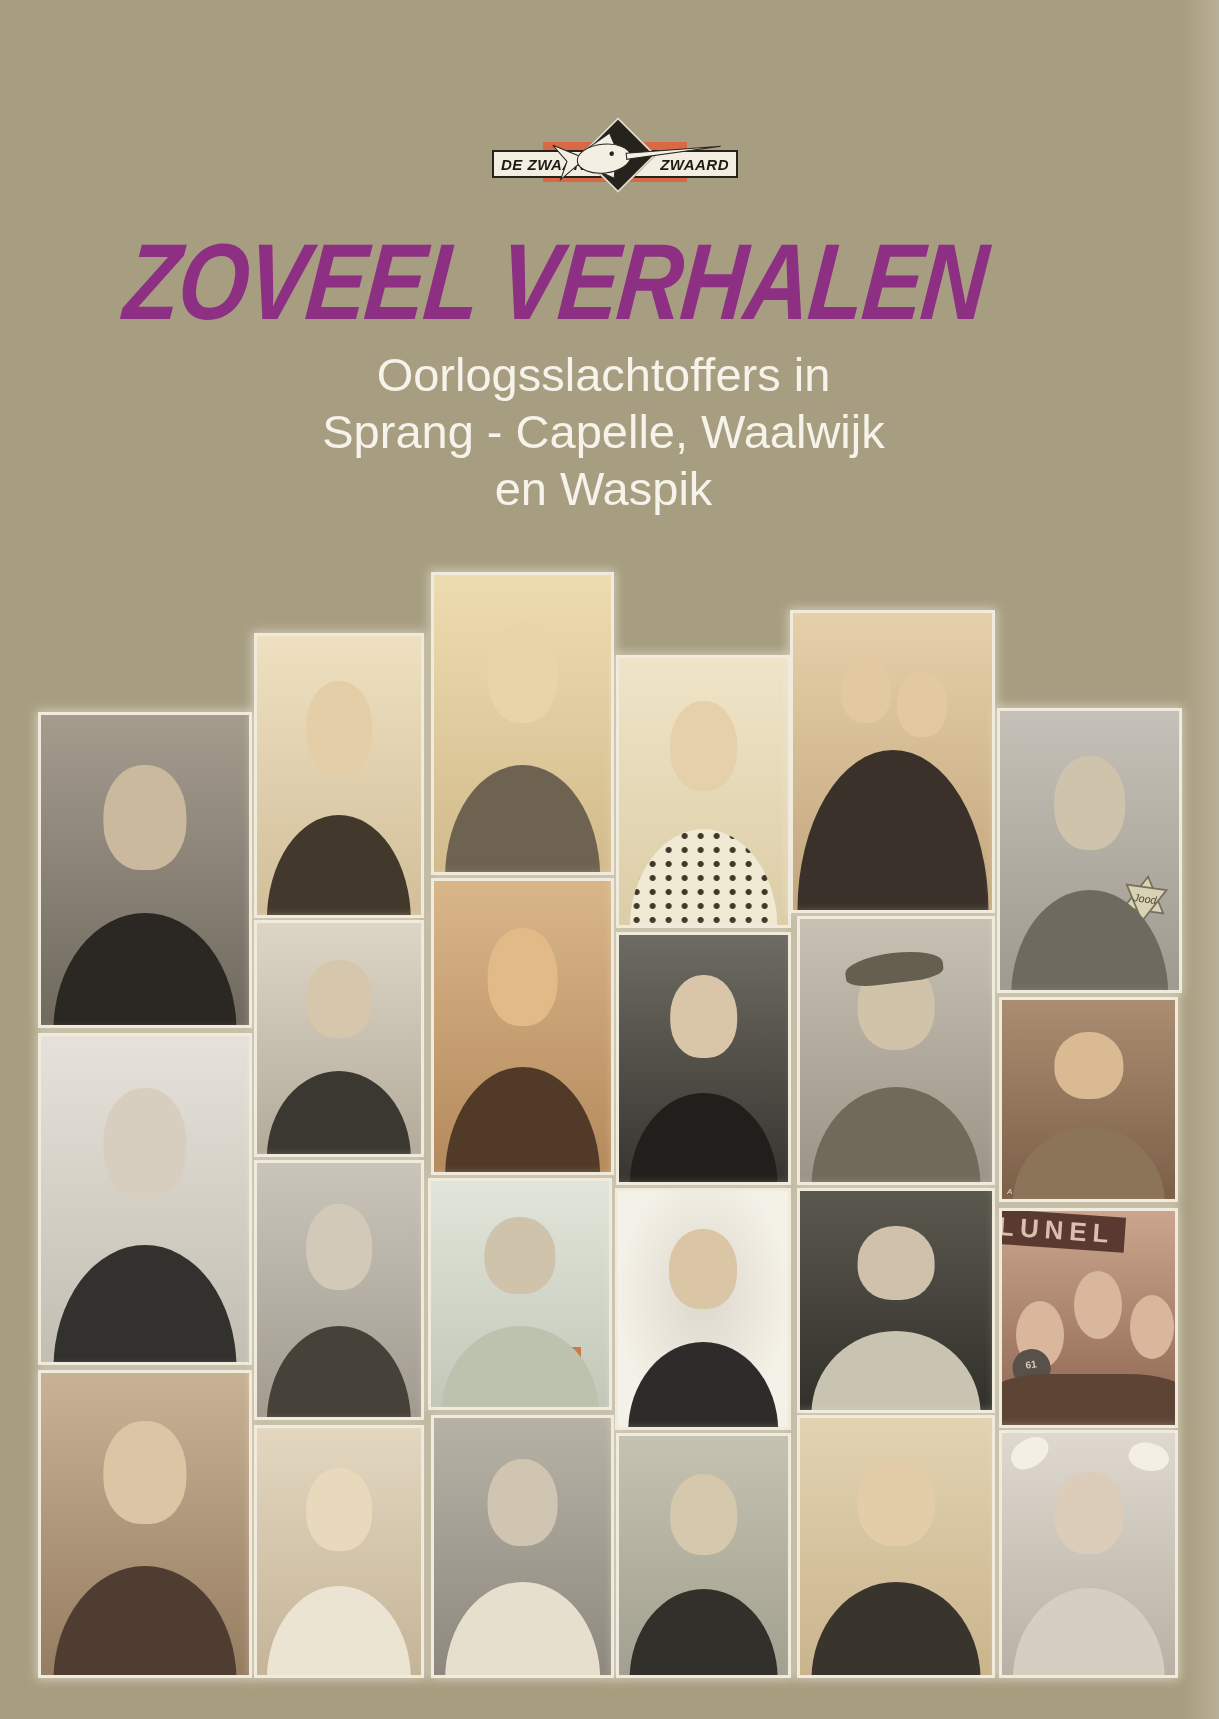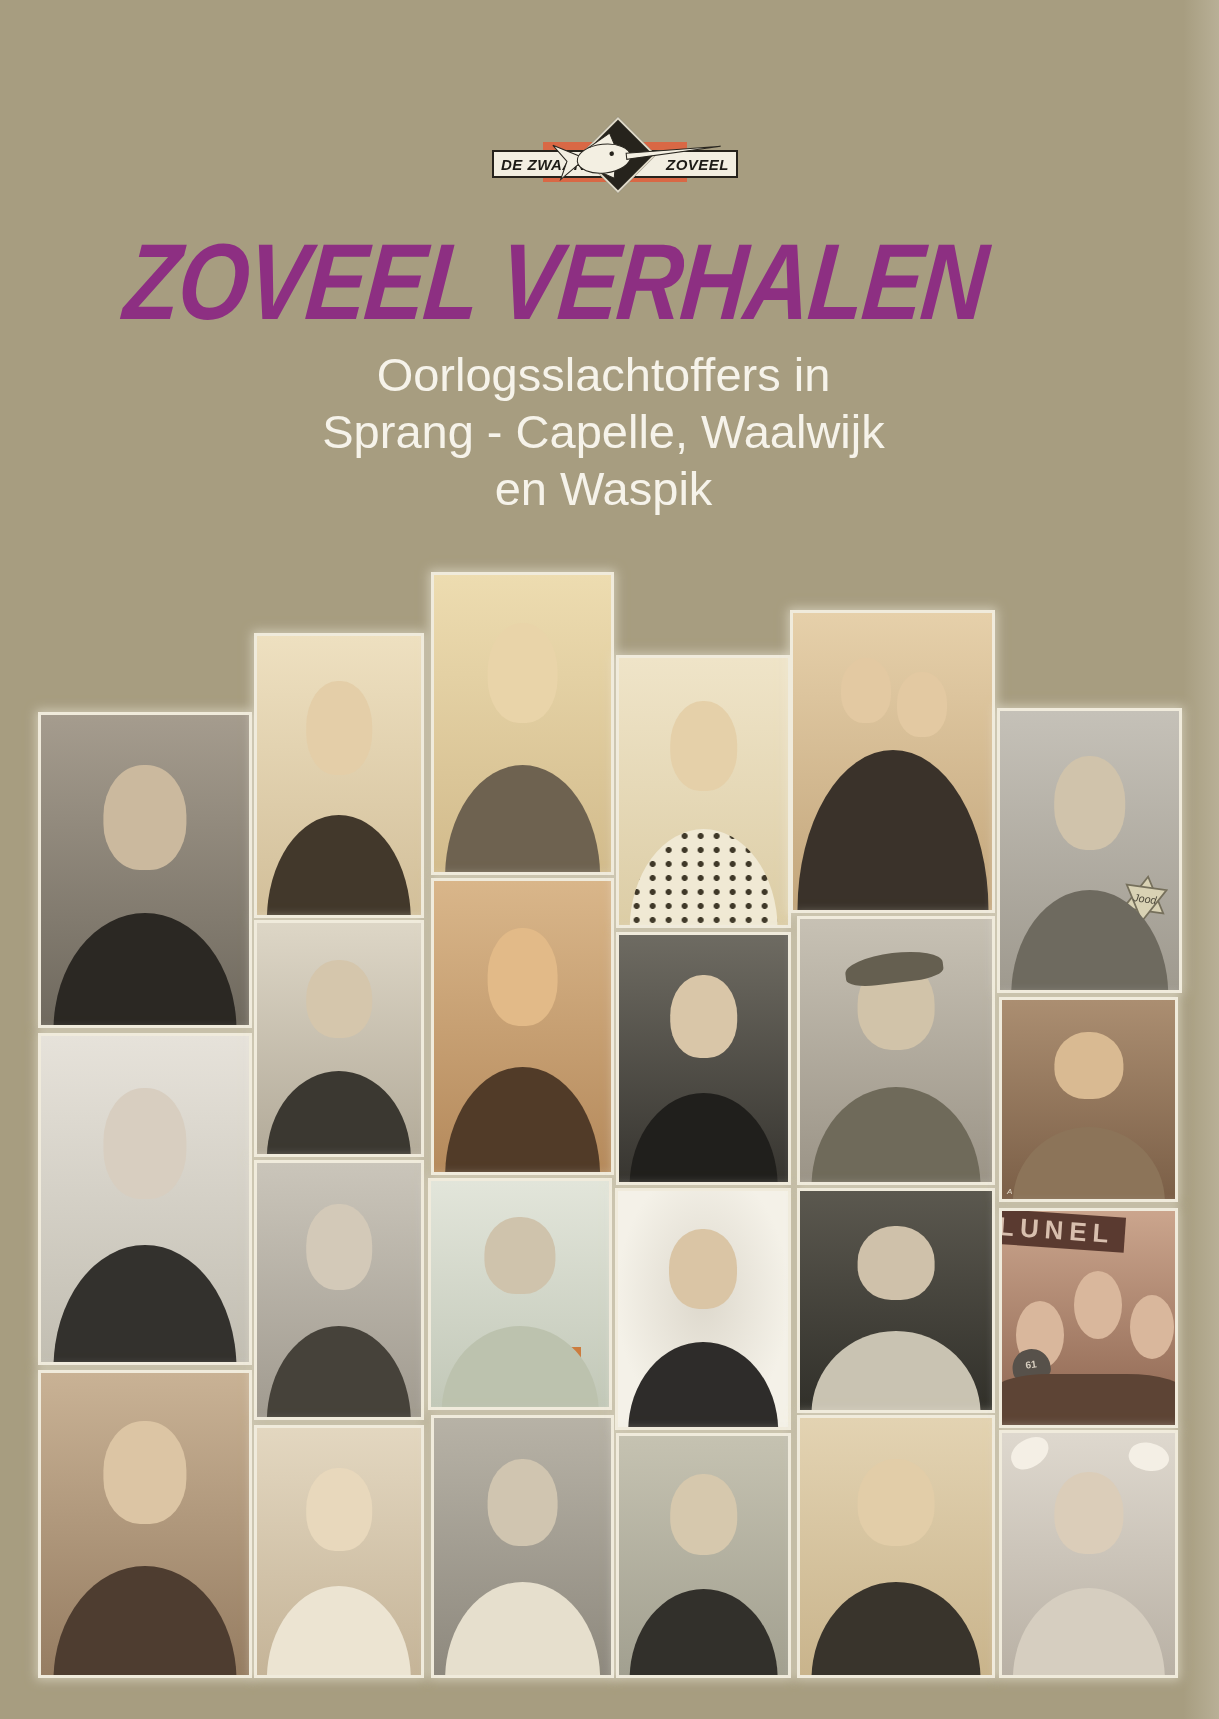--- a/index.html
+++ b/index.html
@@ -62,21 +62,21 @@
 </style>
 </head>
 <body>
 
 <div class="page">
 
   <div class="logo">
     <div class="logo-orange"></div>
     <div class="logo-band">
       <span>DE ZWAARD</span>
-      <span>ZOVEEL</span>
+      <span>ZWAARD</span>
     </div>
     <div class="logo-diamond"></div>
     <svg class="swordfish" viewBox="0 0 170 52">
       <polygon points="4,10 34,26 8,44 16,27" fill="#f3efe2" stroke="#2a2720" stroke-width="1"></polygon>
       <polygon points="38,16 60,4 64,17" fill="#f3efe2" stroke="#2a2720" stroke-width="1"></polygon>
       <polygon points="46,40 60,48 62,37" fill="#f3efe2" stroke="#2a2720" stroke-width="1"></polygon>
       <ellipse cx="52" cy="28" rx="26" ry="14" fill="#f3efe2" stroke="#2a2720" stroke-width="1"></ellipse>
       <polygon points="74,25 166,28 74,31" fill="#f3efe2" stroke="#2a2720" stroke-width="1"></polygon>
       <circle cx="60" cy="24" r="2.2" fill="#26231c"></circle>
     </svg>

